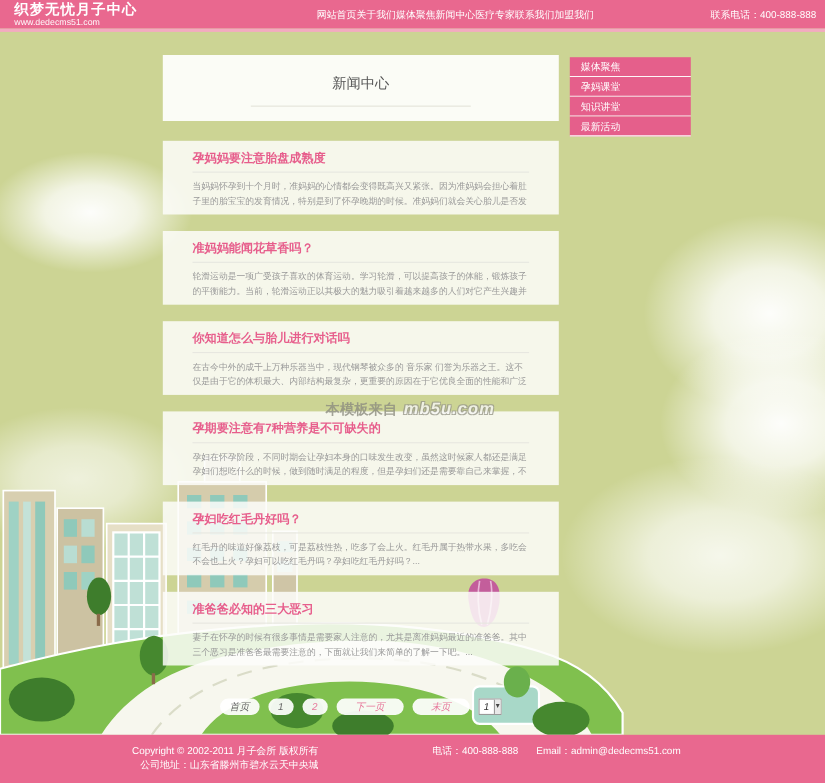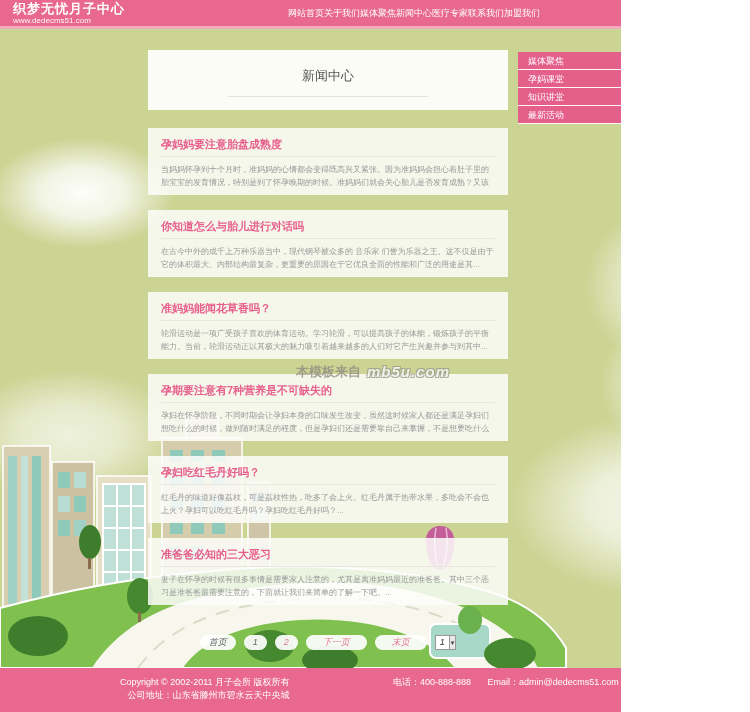--- a/index.html
+++ b/index.html
@@ -1,18 +1,18 @@
 <!DOCTYPE html>
 <html><head>
 <meta charset="utf-8">
 <style>
   * { margin:0; padding:0; box-sizing:border-box; }
   html,body { width:750px; }
   body { font-family:"Liberation Sans","DejaVu Sans",sans-serif; }
-  .stage { position:relative; width:621px; height:712px; overflow:hidden; background:#ccd494; }
+  .stage { position:relative; width:750px; height:712px; overflow:hidden; background:#ccd494; }
 
   
   .bg { position:absolute; inset:0; z-index:0; }
   .cloud { position:absolute; background:radial-gradient(closest-side, rgba(255,255,255,.96) 0%, rgba(255,255,255,.75) 45%, rgba(255,255,255,0) 100%); border-radius:50%; }
   .cloud.c1 { left:-10px; top:138px; width:185px; height:110px; }
   .cloud.c2 { left:585px; top:195px; width:230px; height:180px; }
   .cloud.c2b{ left:600px; top:300px; width:220px; height:170px; }
   .cloud.c3 { left:510px; top:415px; width:290px; height:180px; opacity:.85; }
   .cloud.c4 { left:-40px; top:370px; width:220px; height:130px; opacity:.7; }
   .scene { position:absolute; left:0; top:408px; width:750px; height:260px; }
@@ -30,21 +30,21 @@
 
   
   .page-title-box { position:absolute; left:148px; top:50px; width:360px; height:60px; background:rgba(253,253,250,.96); z-index:10; padding-top:17px; }
   .page-title-box h1 { text-align:center; font-size:13px; font-weight:normal; color:#555; }
   .page-title-box .divider { width:200px; margin:11px auto 0; border-top:1px solid #e4e4da; }
 
   .sidebar { position:absolute; left:518px; top:52px; width:110px; z-index:10; }
   .side-item { height:18px; line-height:18px; background:#e55f8b; color:#fff; font-size:9px; padding-left:10px; border-bottom:1px solid rgba(255,255,255,.95); cursor:pointer; }
 
   .articles { position:absolute; left:148px; top:128px; width:360px; z-index:10; }
-  .news-item { height:67px; background:rgba(253,253,250,.85); padding:10px 13px 0; margin-bottom:15px; overflow:hidden; }
+  .news-item { height:67px; background:rgba(253,253,250,.85); padding:10px 27px 0; margin-bottom:15px; overflow:hidden; }
   .news-item h2 { font-size:11px; line-height:12px; color:#e75e8c; font-weight:bold; cursor:pointer; }
   .news-item .sep { border-top:1px solid #e7e7e0; margin:6px 0; }
   .news-item p { font-size:8px; line-height:13px; color:#999; max-height:26px; overflow:hidden; }
 
   .pagination { margin-top:28px; display:flex; justify-content:center; align-items:center; gap:8px; height:18px;font-style:italic; }
   .pg { display:inline-block; background:rgba(255,255,255,.92); border-radius:9px; padding:3px 9px; font-size:9px; line-height:9px; text-decoration:none; cursor:pointer; }
   .pg.wide { padding:3px 17px; }
   .pg.gray { color:#666; }
   .pg.pink { color:#e7779b; }
   .pg-select { display:inline-flex; align-items:center; background:#fff; border:1px solid #999; font-size:9px; line-height:11px; cursor:pointer; }
@@ -175,29 +175,29 @@
 
   <div class="articles">
 
     <article class="news-item">
       <h2>孕妈妈要注意胎盘成熟度</h2>
       <div class="sep"></div>
       <p>当妈妈怀孕到十个月时，准妈妈的心情都会变得既高兴又紧张。因为准妈妈会担心着肚子里的胎宝宝的发育情况，特别是到了怀孕晚期的时候。准妈妈们就会关心胎儿是否发育成熟？又该如何知...</p>
     </article>
 
     <article class="news-item">
+      <h2>准妈妈能闻花草香吗？</h2>
+      <div class="sep"></div>
+      <p>轮滑运动是一项广受孩子喜欢的体育运动。学习轮滑，可以提高孩子的体能，锻炼孩子的平衡能力。当前，轮滑运动正以其极大的魅力吸引着越来越多的人们对它产生兴趣并参与到其中...</p>
+    </article>
+
+    <article class="news-item">
       <h2>你知道怎么与胎儿进行对话吗</h2>
       <div class="sep"></div>
       <p>在古今中外的成千上万种乐器当中，现代钢琴被众多的 音乐家 们誉为乐器之王。这不仅是由于它的体积最大、内部结构最复杂，更重要的原因在于它优良全面的性能和广泛的用途是其...</p>
-    </article>
-
-    <article class="news-item">
-      <h2>准妈妈能闻花草香吗？</h2>
-      <div class="sep"></div>
-      <p>轮滑运动是一项广受孩子喜欢的体育运动。学习轮滑，可以提高孩子的体能，锻炼孩子的平衡能力。当前，轮滑运动正以其极大的魅力吸引着越来越多的人们对它产生兴趣并参与到其中...</p>
     </article>
 
     <article class="news-item">
       <h2>孕期要注意有7种营养是不可缺失的</h2>
       <div class="sep"></div>
       <p>孕妇在怀孕阶段，不同时期会让孕妇本身的口味发生改变，虽然这时候家人都还是满足孕妇们想吃什么的时候，做到随时满足的程度，但是孕妇们还是需要靠自己来掌握，不是想要吃什么东西...</p>
     </article>
 
     <article class="news-item">
       <h2>孕妇吃红毛丹好吗？</h2>

